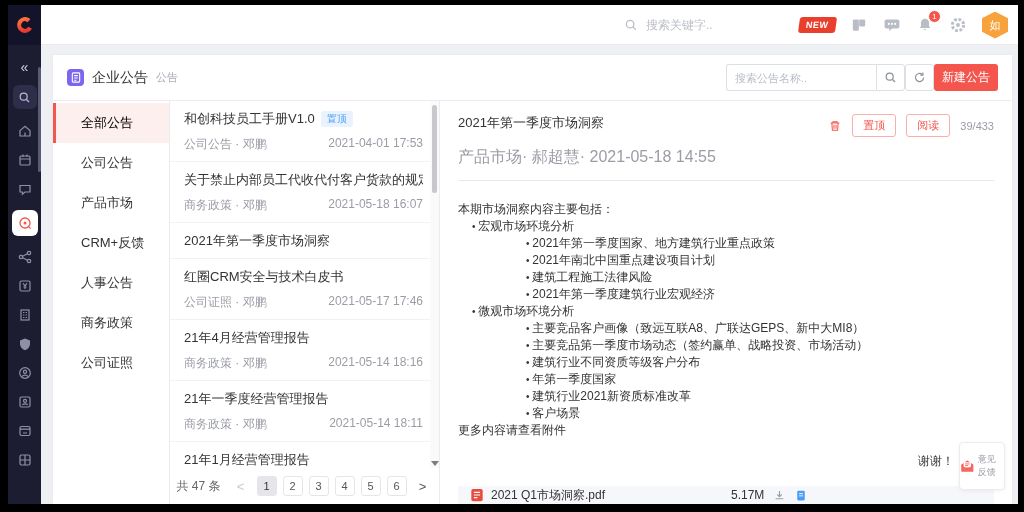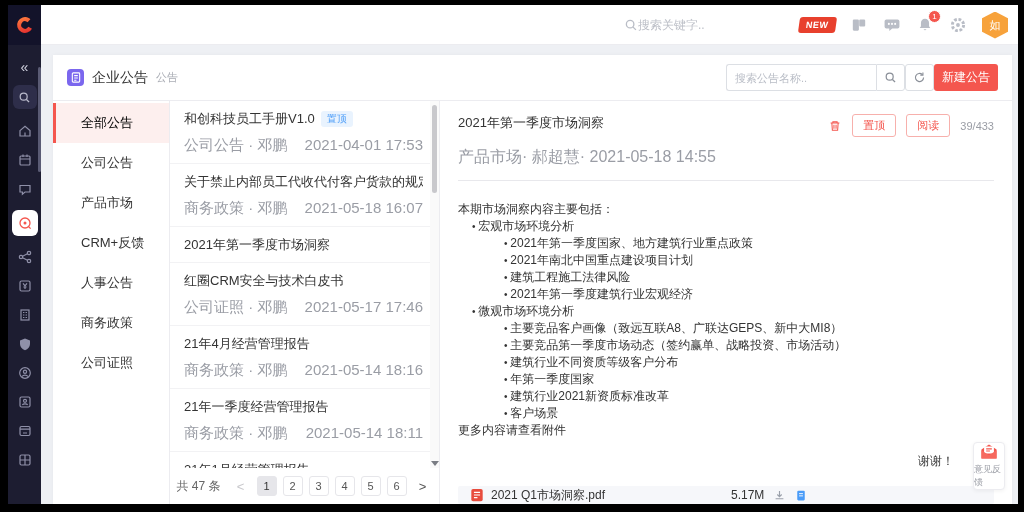--- a/index.html
+++ b/index.html
@@ -21,21 +21,21 @@
   .sicon svg { width:16px; height:16px; }
   .sicon.active { width:26px; height:26px; background:#fff; border-radius:6px; color:#f4564e; }
   .side-scroll { position:absolute; right:0; top:62px; width:3px; height:105px;
     background:#5a5b74; border-radius:2px; }
 
   
   .main { flex:1; display:flex; flex-direction:column; position:relative; min-width:0; }
   .topbar { height:40px; background:#fff; flex:none; position:relative;
     border-bottom:1px solid #ececf0; }
   .tb-search { position:absolute; left:583px; top:0; height:40px; display:flex;
-    align-items:center; color:#b9bdc6; }
+    align-items:center; gap:8px; color:#b9bdc6; }
   .tb-search .ph { color:#bcbfc7; font-size:12px; }
   .tb-right { position:absolute; right:10px; top:0; height:40px; display:flex;
     align-items:center; gap:15px; }
   .new-badge { background:#e8402d; color:#fff; font-size:9px; font-weight:bold;
     padding:3px 7px; border-radius:3px; transform:skewX(-8deg); letter-spacing:.5px; }
   .tb-icon { width:18px; height:18px; color:#b9bdc6; position:relative; }
   .tb-icon svg { width:18px; height:18px; }
   .bell-badge { position:absolute; top:-6px; right:-7px; min-width:13px; height:13px;
     background:#f4564e; border-radius:50%; color:#fff; font-size:8px; display:flex;
     align-items:center; justify-content:center; border:1px solid #fff; }
@@ -78,21 +78,21 @@
   
   .list { width:270px; flex:none; border-right:1px solid #ececf0; display:flex;
     flex-direction:column; position:relative; min-height:0; }
   .list-items { flex:1; overflow:hidden; }
   .item { padding:9px 16px 8px 14px; border-bottom:1px solid #f2f2f4; cursor:pointer; }
   .item-title { font-size:13px; color:#333; white-space:nowrap; overflow:hidden;
     display:flex; align-items:center; gap:6px; }
   .pin-badge { background:#e9f3fe; color:#4a9cf8; font-size:10px; padding:1px 6px;
     border-radius:3px; flex:none; }
   .item-meta { display:flex; justify-content:space-between; margin-top:8px;
-    font-size:15px; color:#9a9da5; }
+    font-size:12px; color:#9a9da5; }
   .scrollbar { position:absolute; right:0; top:0; bottom:36px; width:9px; background:#fafafa; }
   .scroll-thumb { position:absolute; top:4px; left:2px; width:5px; height:88px;
     background:#c8c8cc; border-radius:3px; }
   .scroll-arrow { position:absolute; bottom:2px; left:1px; width:0; height:0;
     border-left:4px solid transparent; border-right:4px solid transparent;
     border-top:5px solid #7a7d84; }
   .pagination { height:36px; flex:none; display:flex; align-items:center;
     justify-content:center; gap:6px; font-size:12px; color:#666; }
   .pg-total { margin-right:4px; color:#666; font-size:12px; }
   .pg { min-width:20px; height:20px; display:flex; align-items:center; justify-content:center;
@@ -109,32 +109,32 @@
   .d-title { font-size:13px; color:#333; }
   .d-actions { margin-left:auto; display:flex; align-items:center; gap:10px; }
   .trash { color:#f4564e; cursor:pointer; display:flex; }
   .btn-outline { border:1px solid #f7b0ac; background:#fff; color:#f4564e;
     font-size:11px; padding:3px 10px; border-radius:3px; cursor:pointer; font-family:inherit; }
   .d-count { font-size:11px; color:#9a9da5; }
   .d-meta { font-size:16px; color:#9a9da5; margin-top:10px; }
   .d-divider { border-bottom:1px solid #e8e8ec; margin-top:12px; }
   .d-body { margin-top:20px; font-size:12px; color:#333; line-height:17px; }
   .bl.lvl1 { margin-left:14px; }
-  .bl.lvl2 { margin-left:46px; }
+  .bl.lvl2 { margin-left:68px; }
   .bl.lvl1::before, .bl.lvl2::before { content:"•  "; font-size:10px; }
   .closing { text-align:right; font-size:12px; color:#333; margin:14px 40px 0 0; }
   .attach { margin-top:16px; background:#f6f7fa; border-radius:2px; height:30px;
     display:flex; align-items:center; padding:0 12px; cursor:pointer; }
   .att-name { font-size:12px; color:#333; margin-left:7px; width:240px; }
   .att-size { font-size:12px; color:#333; }
   .att-ic { margin-left:9px; display:flex; cursor:pointer; }
 
-  .feedback { position:absolute; right:13px; bottom:14px; width:32px; height:48px;
+  .feedback { position:absolute; right:13px; bottom:14px; width:46px; height:48px;
     background:#fff; border:1px solid #ececf0; border-radius:4px; box-shadow:0 1px 4px rgba(0,0,0,.06);
-    display:flex; flex-direction:column; align-items:center; justify-content:center;
+    display:flex; flex-direction:row; align-items:center; justify-content:center;
     gap:3px; cursor:pointer; }
   .feedback span.lbl { font-size:9px; color:#9a9da5; }
 </style>
 </head>
 <body>
 
 <div class="screen">
 
   <aside class="sidebar">
     <div class="logo-block">

